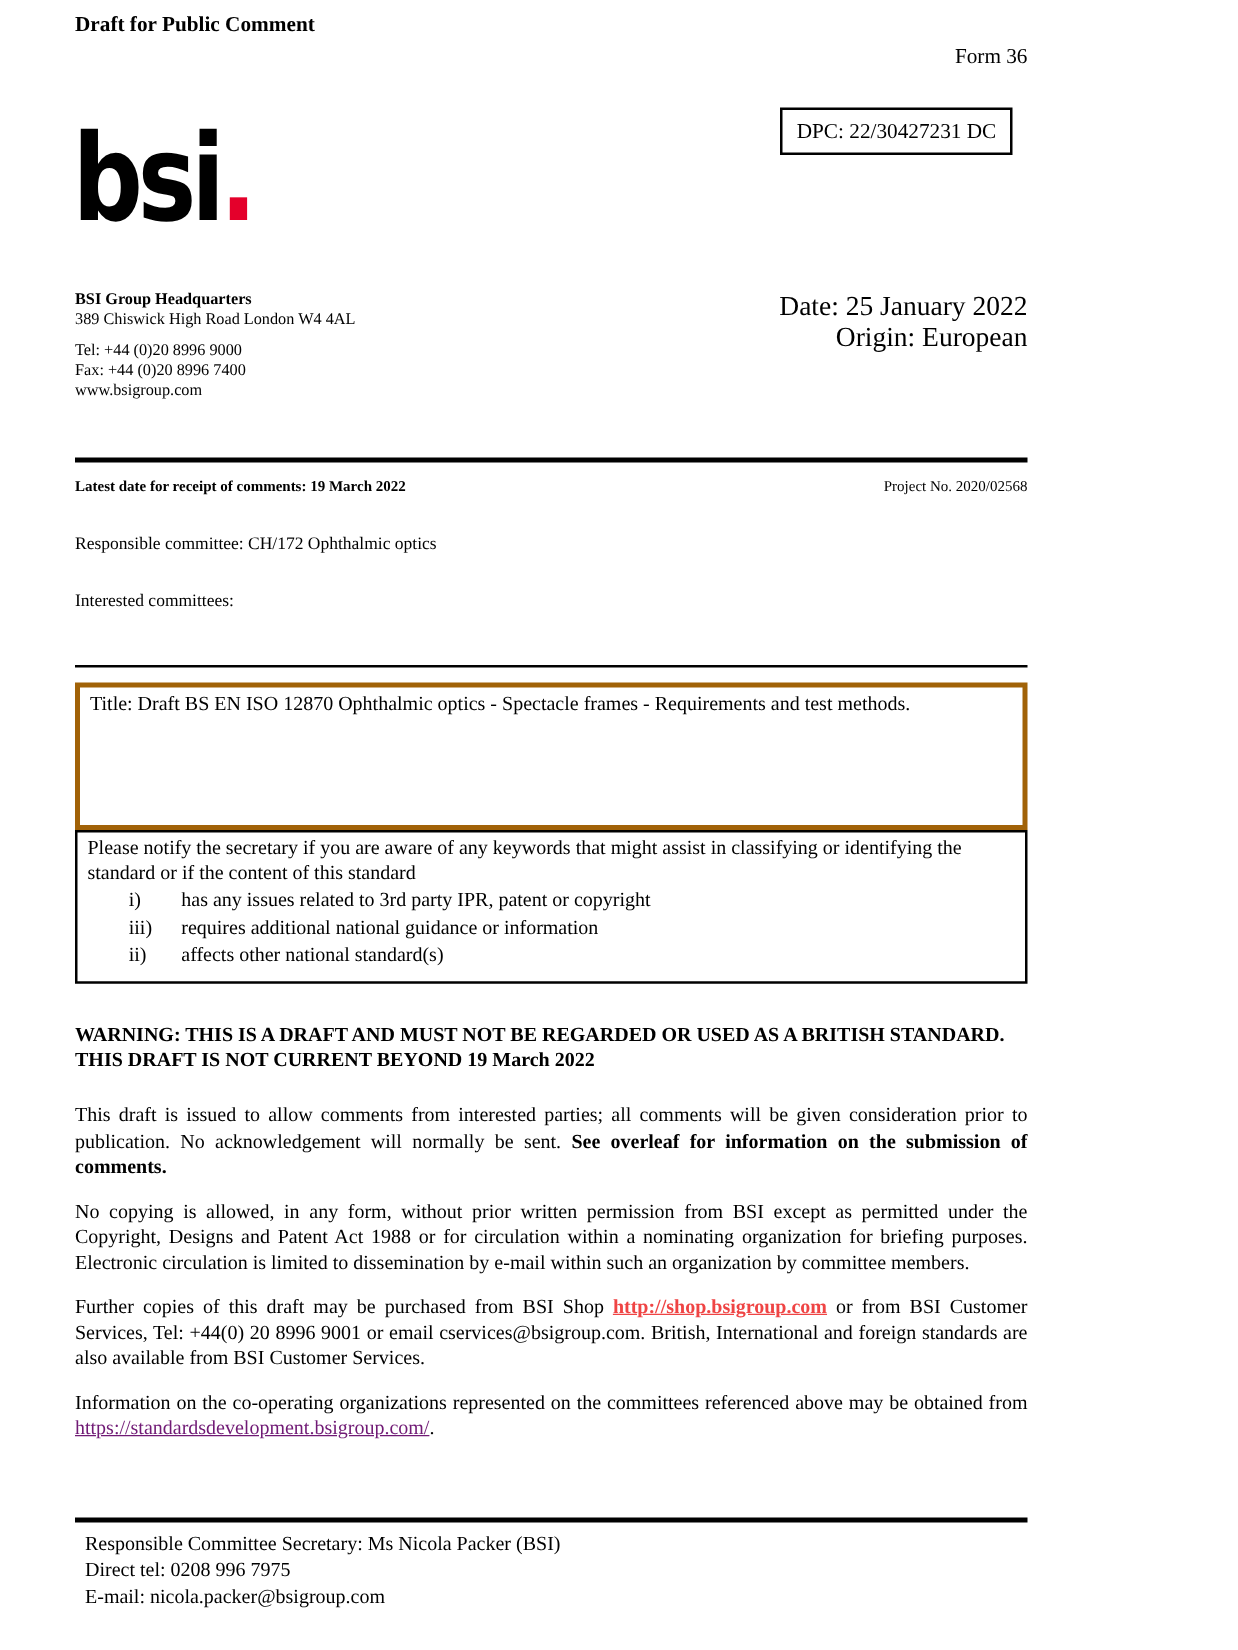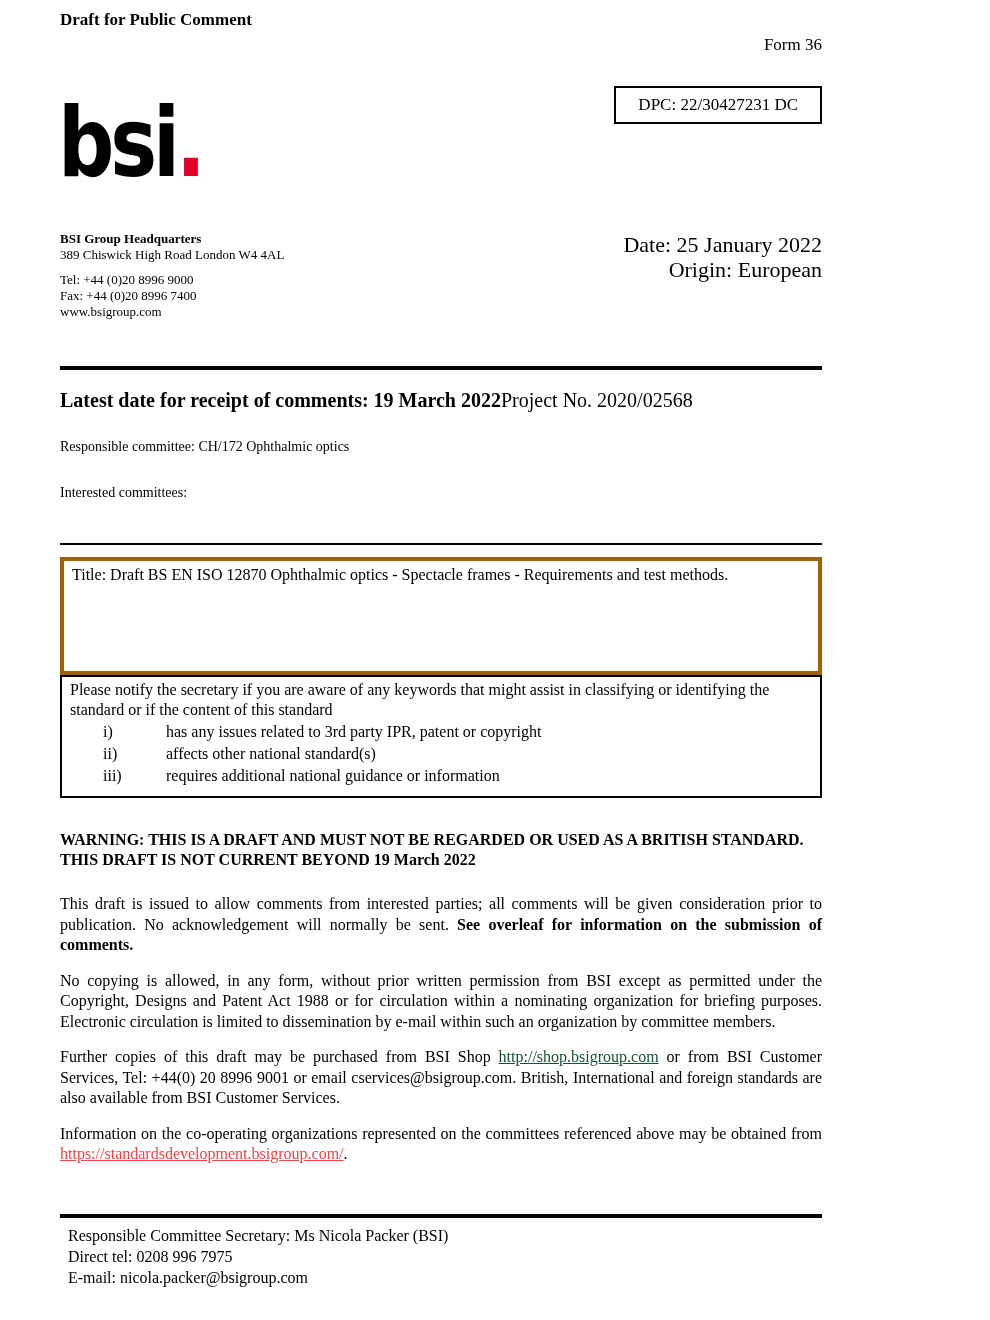--- a/index.html
+++ b/index.html
@@ -9,55 +9,55 @@
     background: #ffffff; color: #000000;
     font-family: "Liberation Serif", serif;
   }
   .page { position: relative; width: 882px; height: 1320px; overflow: hidden; background: #fff; }
 
   
   .doc-header { position: absolute; top: 0; left: 0; right: 0; height: 372px; }
   .draft-label { position: absolute; top: 10px; left: 60px; font-size: 17px; font-weight: bold; }
   .form-label  { position: absolute; top: 35px; right: 60px; font-size: 17px; margin-left: 44px; }
   .dpc-box {
-    position: absolute; top: 86px; right: 60px;
-    border: 2px solid #000; padding: 7px 22px; font-size: 17px; white-space: nowrap; text-align: center;
+    position: absolute; top: 86px; right: 72px;
+    border: 2px solid #000; padding: 7px 11px; font-size: 17px; white-space: nowrap; text-align: center;
   }
   .logo {
     position: absolute; left: 58px; top: 95px;
     font-family: "DejaVu Sans", sans-serif; font-weight: bold;
     font-size: 96px; line-height: 1; letter-spacing: -5px;
     transform: scaleX(0.82); transform-origin: 0 0;
   }
   .address { position: absolute; top: 231px; left: 60px; font-size: 13px; line-height: 16px; }
   .addr-title  { font-weight: bold; }
   .addr-street { margin-bottom: 9px; }
   .meta { position: absolute; top: 232px; right: 60px; text-align: right; font-size: 22px; line-height: 25px; }
   .thick-rule { height: 4px; background: #000; }
   .rule-top { position: absolute; left: 60px; right: 60px; top: 366px; }
 
   
   .doc-body { position: absolute; top: 372px; left: 60px; right: 60px; }
-  .details-row { display: flex; margin-top: 18px; font-size: 20px; line-height: 21px; }
+  .details-row { display: flex; justify-content: space-between; margin-top: 7px; font-size: 12px; line-height: 21px; }
   .latest-date { font-weight: bold; }
   .committee-line { margin-top: 25px; font-size: 14px; line-height: 21px; }
   .thin-rule { margin-top: 40px; border-top: 2px solid #000; height: 0; }
 
   .title-box {
     margin-top: 12px; border: 4px solid #a16207;
     height: 118px; padding: 3px 8px; font-size: 16px; line-height: 21px;
     box-sizing: border-box;
   }
   .keywords-box {
     border: 2px solid #000; padding: 3px 5px 10px 8px;
     font-size: 16px; line-height: 20px;
   }
   .kw-item { display: flex; padding-left: 33px; margin-top: 2px; }
   .kw-label { width: 42px; flex: 0 0 42px; }
-  .kw-text { flex: 1; margin-left: 21px; }
+  .kw-text { flex: 1; }
 
   .warning { margin: 32px 0 0 0; font-weight: bold; font-size: 16px; line-height: 20px; }
   .para { margin: 15px 0 0 0; font-size: 16px; line-height: 20.5px; text-align: justify; }
   .para.first { margin-top: 24px; }
   .bold { font-weight: bold; }
   .link { color: #0563C1; text-decoration: underline; cursor: pointer; }
 
   
   .doc-footer { position: absolute; left: 60px; right: 60px; top: 1214px; }
   .footer-lines { padding: 7px 0 0 8px; font-size: 16px; line-height: 21px; }
@@ -106,38 +106,38 @@
       <div>Title: Draft BS EN ISO 12870 Ophthalmic optics - Spectacle frames - Requirements and test methods.</div>
     </div>
 
     <div class="keywords-box">
       <div class="keywords-intro">Please notify the secretary if you are aware of any keywords that might assist in classifying or identifying the standard or if the content of this standard</div>
       <div class="kw-item">
         <span class="kw-label">i)</span>
         <span class="kw-text">has any issues related to 3rd party IPR, patent or copyright</span>
       </div>
       <div class="kw-item">
+        <span class="kw-label">iii)</span>
+        <span class="kw-text">requires additional national guidance or information</span>
+      </div>
+      <div class="kw-item">
         <span class="kw-label">ii)</span>
         <span class="kw-text">affects other national standard(s)</span>
-      </div>
-      <div class="kw-item">
-        <span class="kw-label">iii)</span>
-        <span class="kw-text">requires additional national guidance or information</span>
       </div>
     </div>
 
     <p class="warning">WARNING: THIS IS A DRAFT AND MUST NOT BE REGARDED OR USED AS A BRITISH STANDARD. THIS DRAFT IS NOT CURRENT BEYOND 19 March 2022</p>
 
     <p class="para first"><span>This draft is issued to allow comments from interested parties; all comments will be given consideration prior to publication. No acknowledgement will normally be sent. </span><span class="bold">See overleaf for information on the submission of comments.</span></p>
 
     <p class="para">No copying is allowed, in any form, without prior written permission from BSI except as permitted under the Copyright, Designs and Patent Act 1988 or for circulation within a nominating organization for briefing purposes. Electronic circulation is limited to dissemination by e-mail within such an organization by committee members.</p>
 
-    <p class="para"><span>Further copies of this draft may be purchased from BSI Shop </span><a class="link" style="color: #14532d;">http://shop.bsigroup.com</a><span> or from BSI Customer Services, Tel: +44(0) 20 8996 9001 or email cservices@bsigroup.com. British, International and foreign standards are also available from BSI Customer Services.</span></p>
+    <p class="para"><span>Further copies of this draft may be purchased from BSI Shop </span><a class="link" style="color: #ef4444; font-weight: bold;">http://shop.bsigroup.com</a><span> or from BSI Customer Services, Tel: +44(0) 20 8996 9001 or email cservices@bsigroup.com. British, International and foreign standards are also available from BSI Customer Services.</span></p>
 
-    <p class="para"><span>Information on the co-operating organizations represented on the committees referenced above may be obtained from </span><a class="link" style="color: #ef4444;">https://standardsdevelopment.bsigroup.com/</a><span>.</span></p>
+    <p class="para"><span>Information on the co-operating organizations represented on the committees referenced above may be obtained from </span><a class="link" style="color: #701a75;">https://standardsdevelopment.bsigroup.com/</a><span>.</span></p>
 
   </main>
 
   <footer class="doc-footer">
     <div class="thick-rule"></div>
     <div class="footer-lines">
       <div>Responsible Committee Secretary: Ms Nicola Packer (BSI)</div>
       <div>Direct tel: 0208 996 7975</div>
       <div>E-mail: nicola.packer@bsigroup.com</div>
     </div>

